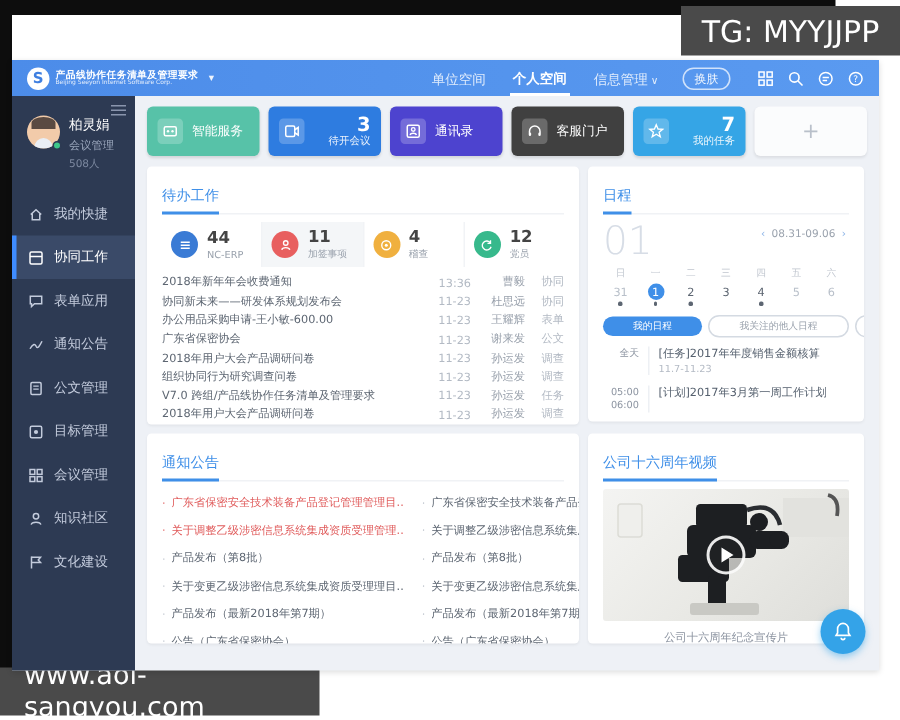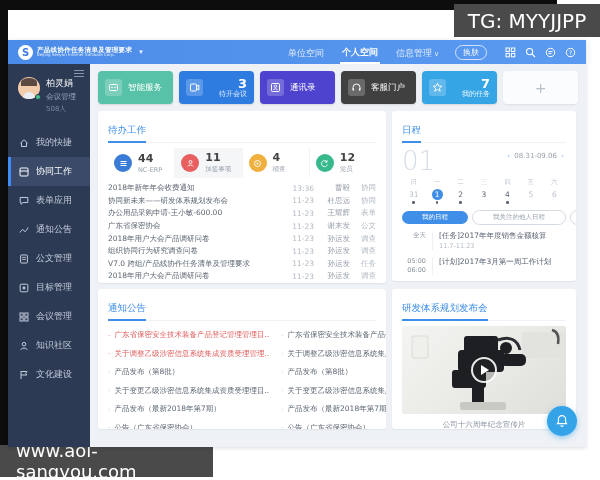--- a/index.html
+++ b/index.html
@@ -595,21 +595,21 @@
                   </div>
                 <div class="n-item">
                     <span class="b">·</span>
                     <span class="txt">公告（广东省保密协会）</span>
                   </div>
               </div>
             </div>
           </div>
 
           <div class="panel p-video">
-            <div class="panel-head"><span class="panel-title">研发体系规划发布会</span></div>
+            <div class="panel-head"><span class="panel-title">公司十六周年视频</span></div>
             <div class="v-thumb">
               <svg viewBox="0 0 164 88" width="100%" height="100%" preserveAspectRatio="none">
                 <rect x="120" y="6" width="44" height="26" fill="#e2e2de"></rect>
                 <rect x="10" y="10" width="16" height="22" rx="2" fill="#efefec" stroke="#dcdcd6"></rect>
                 <path d="M150 4 q8 2 6 14" fill="none" stroke="#555" stroke-width="2.5"></path>
                 <g fill="#1d1f22">
                   <rect x="62" y="10" width="34" height="16" rx="3"></rect>
                   <rect x="56" y="24" width="46" height="22" rx="4"></rect>
                   <rect x="98" y="28" width="26" height="12" rx="5"></rect>
                   <rect x="50" y="44" width="34" height="18" rx="3"></rect>

